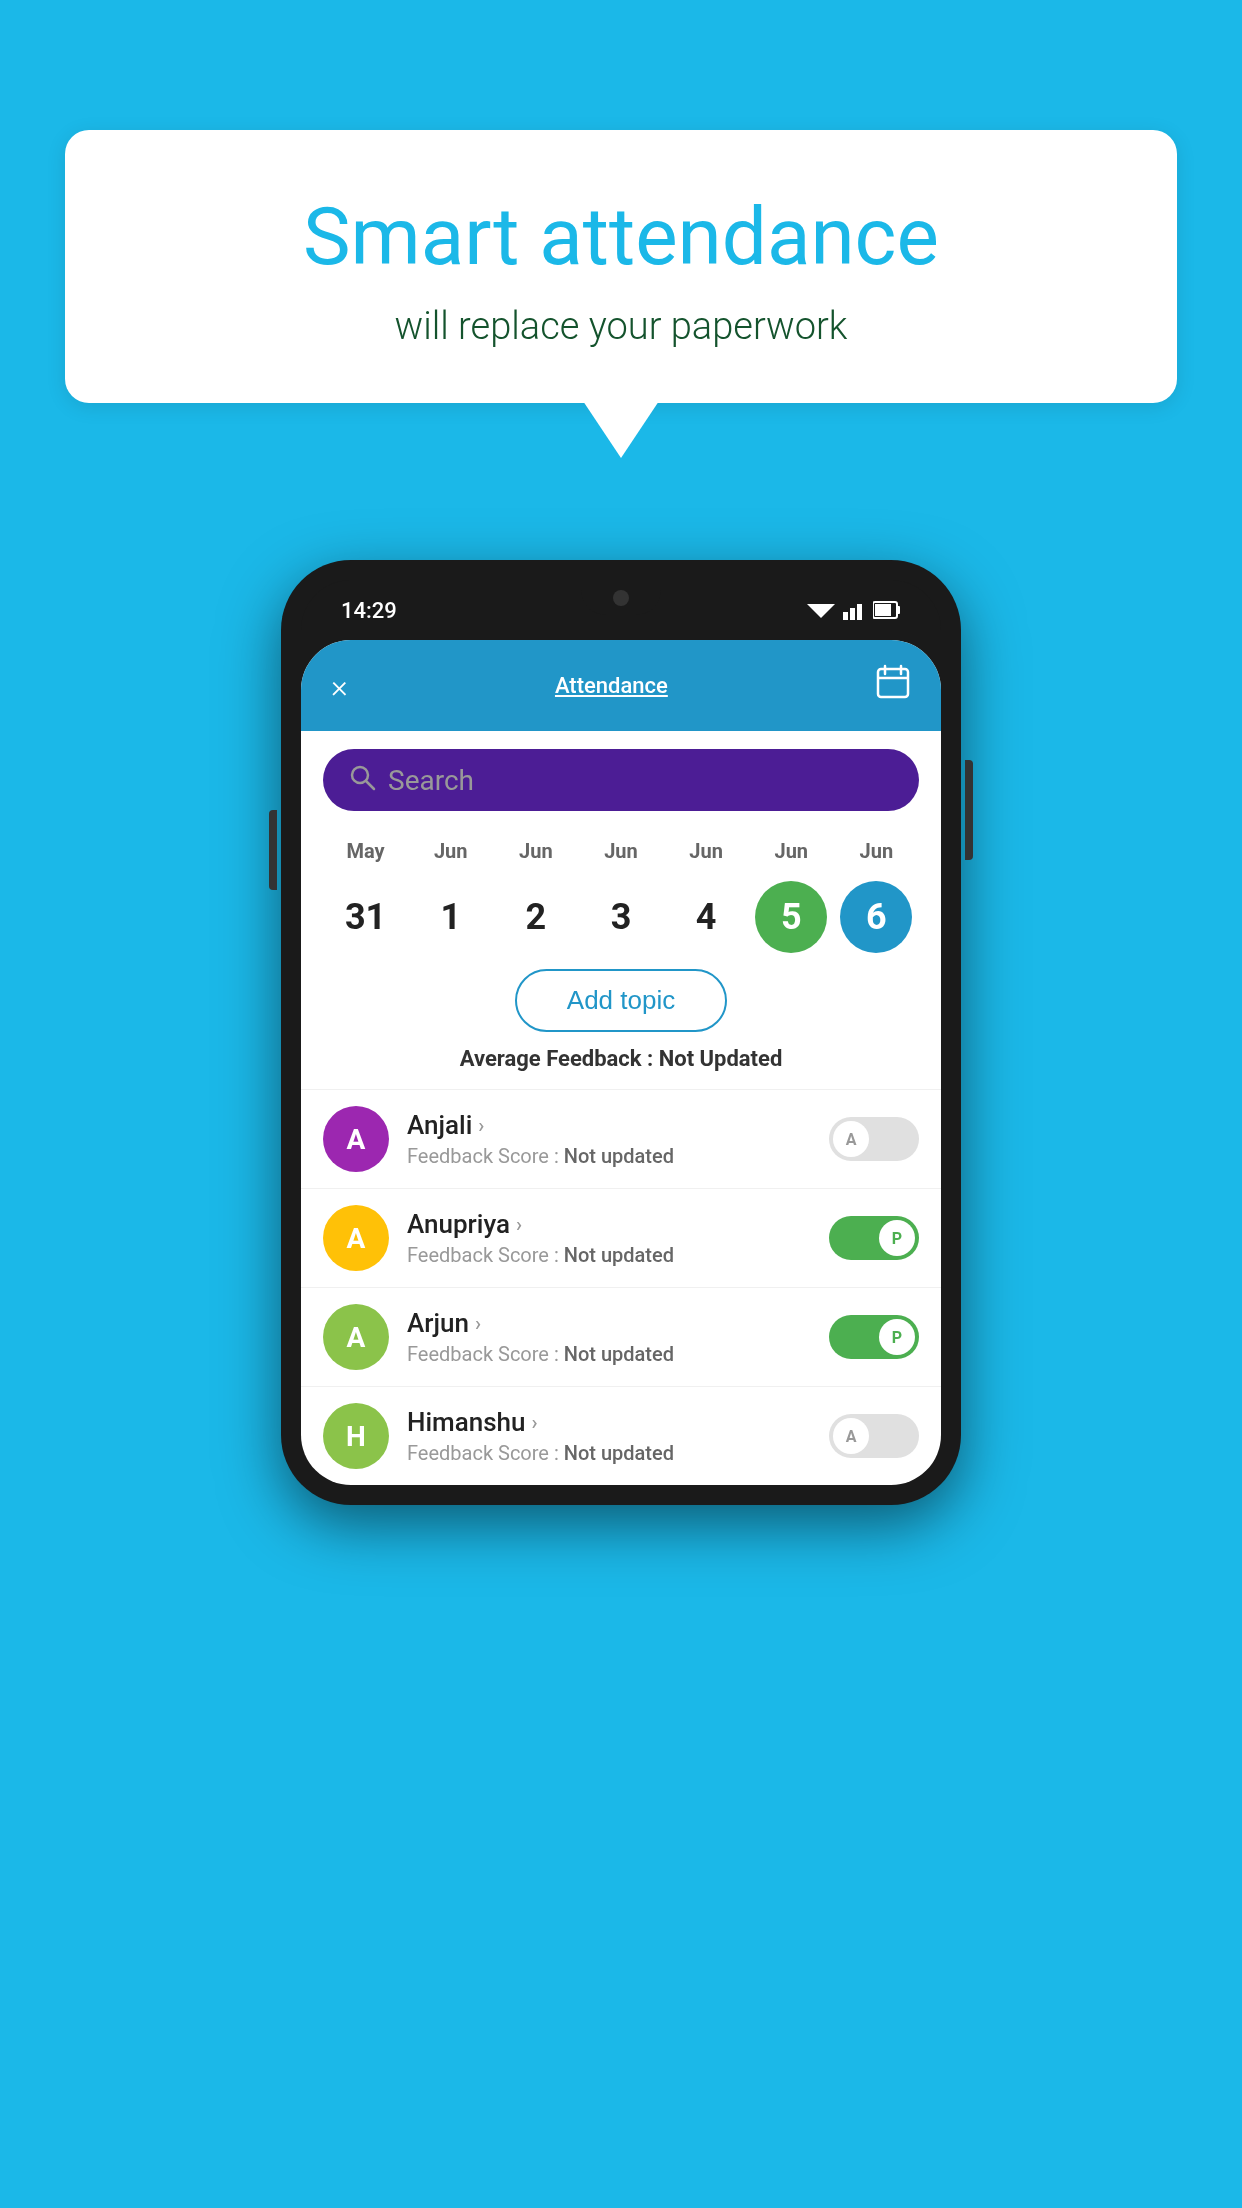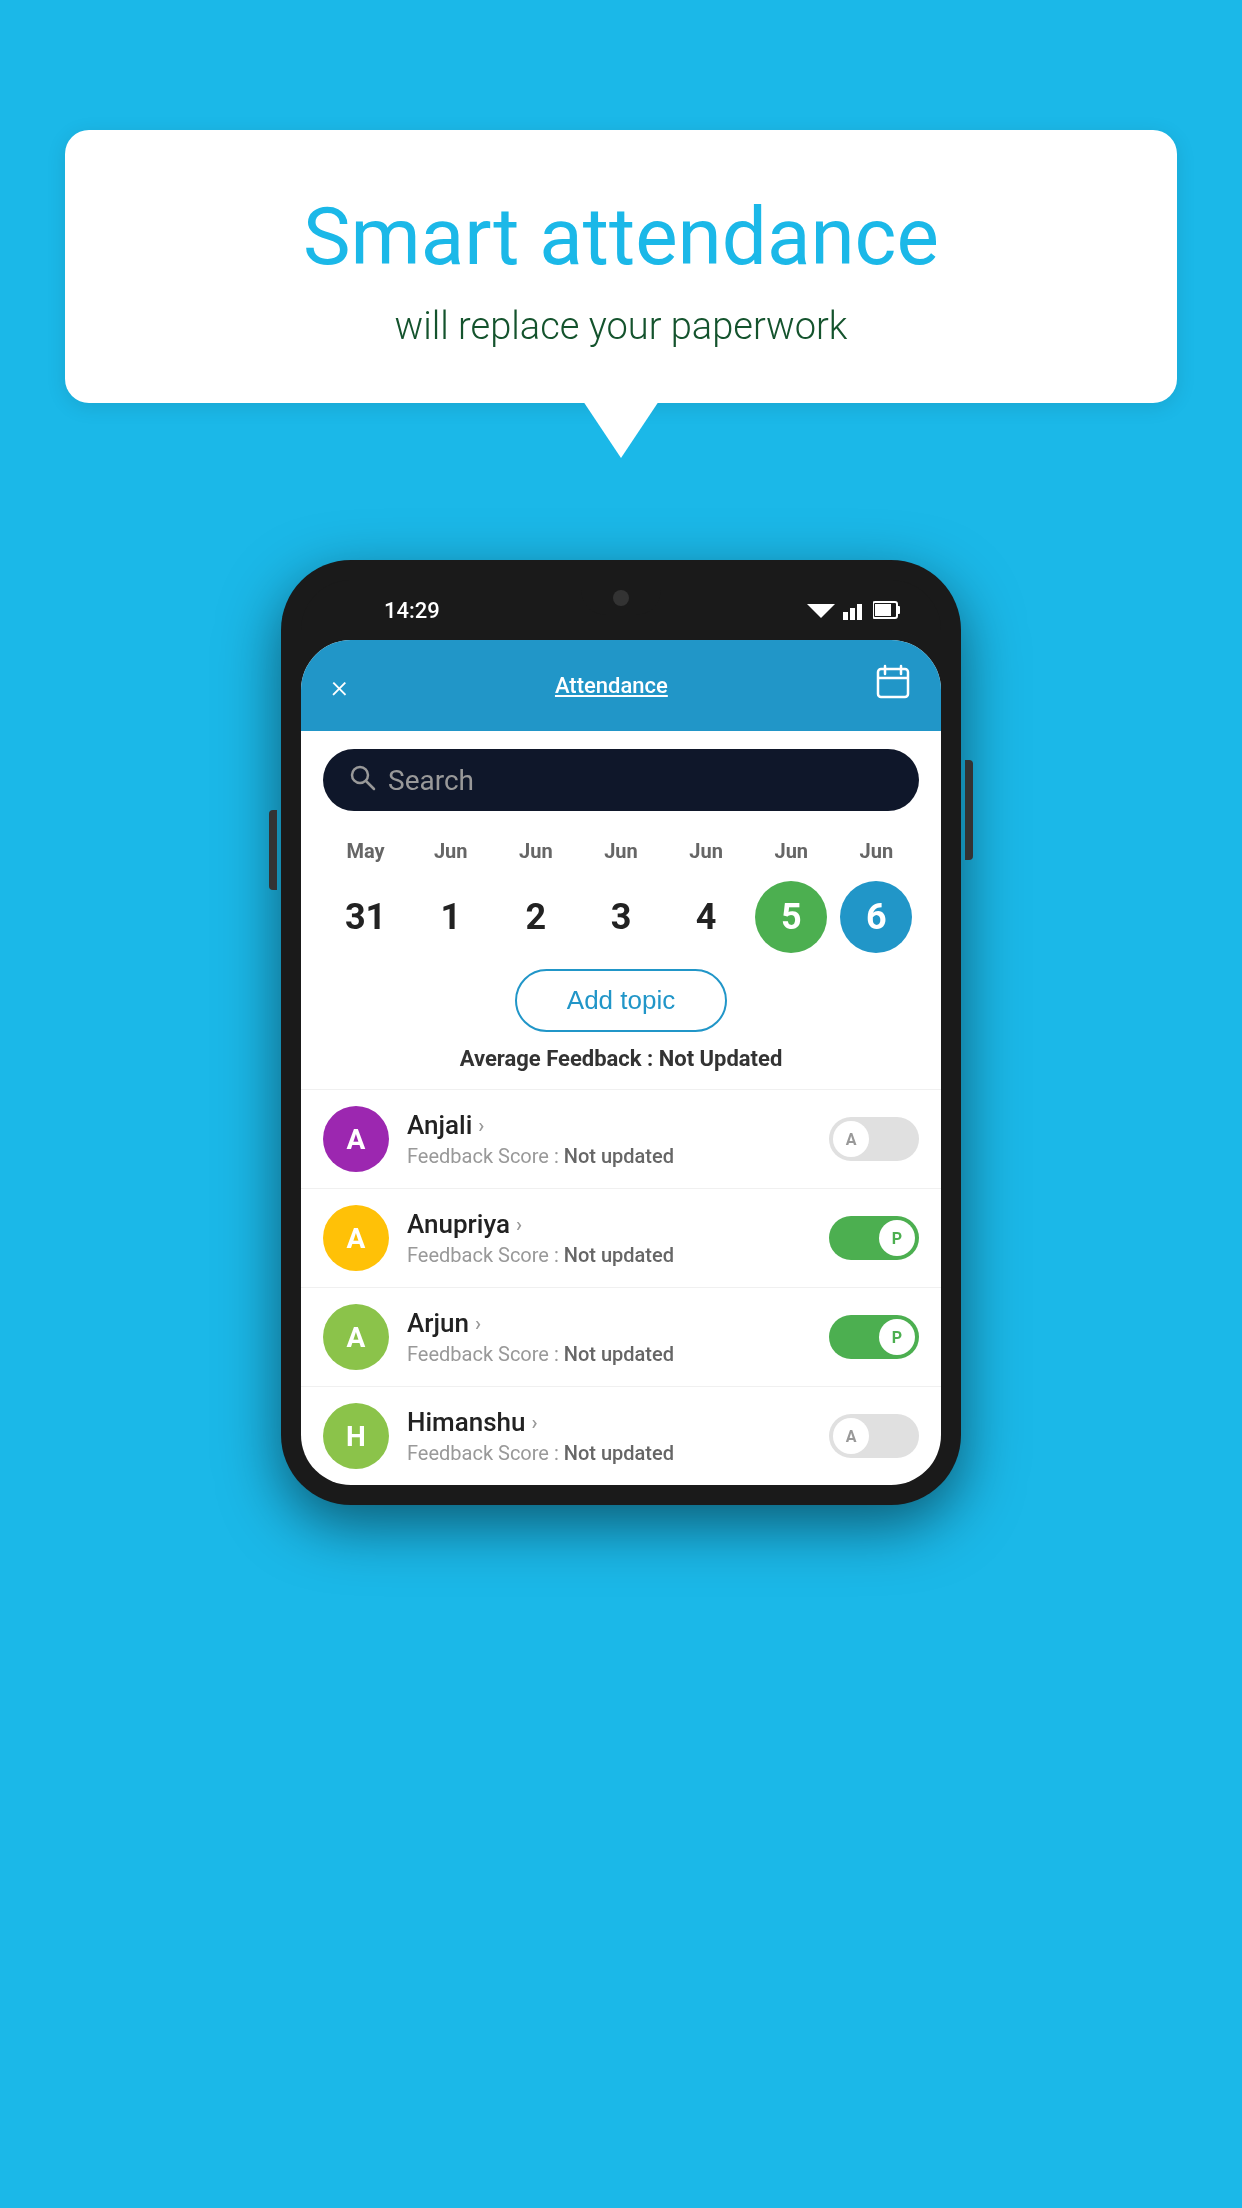--- a/index.html
+++ b/index.html
@@ -80,21 +80,20 @@
       align-items: center;
       justify-content: space-between;
       padding: 0 40px;
       border-radius: 50px 50px 0 0;
     }
 
     .status-time {
       color: white;
       font-size: 22px;
       font-weight: 500;
-      margin-left: 43px;
     }
 
     .notch {
       width: 80px;
       height: 35px;
       background: #1a1a1a;
       border-radius: 0 0 25px 25px;
       position: absolute;
       top: 20px;
       left: 50%;
@@ -147,21 +146,21 @@
       text-decoration: underline;
     }
 
     .header-calendar {
       color: white;
       font-size: 28px;
     }
 
     
     .search-bar {
-      background: #0f172a;
+      background: #4c1d95;
       margin: 18px 22px;
       border-radius: 40px;
       padding: 14px 25px;
       display: flex;
       align-items: center;
       gap: 12px;
     }
 
     .search-icon-svg {
       color: #999;

